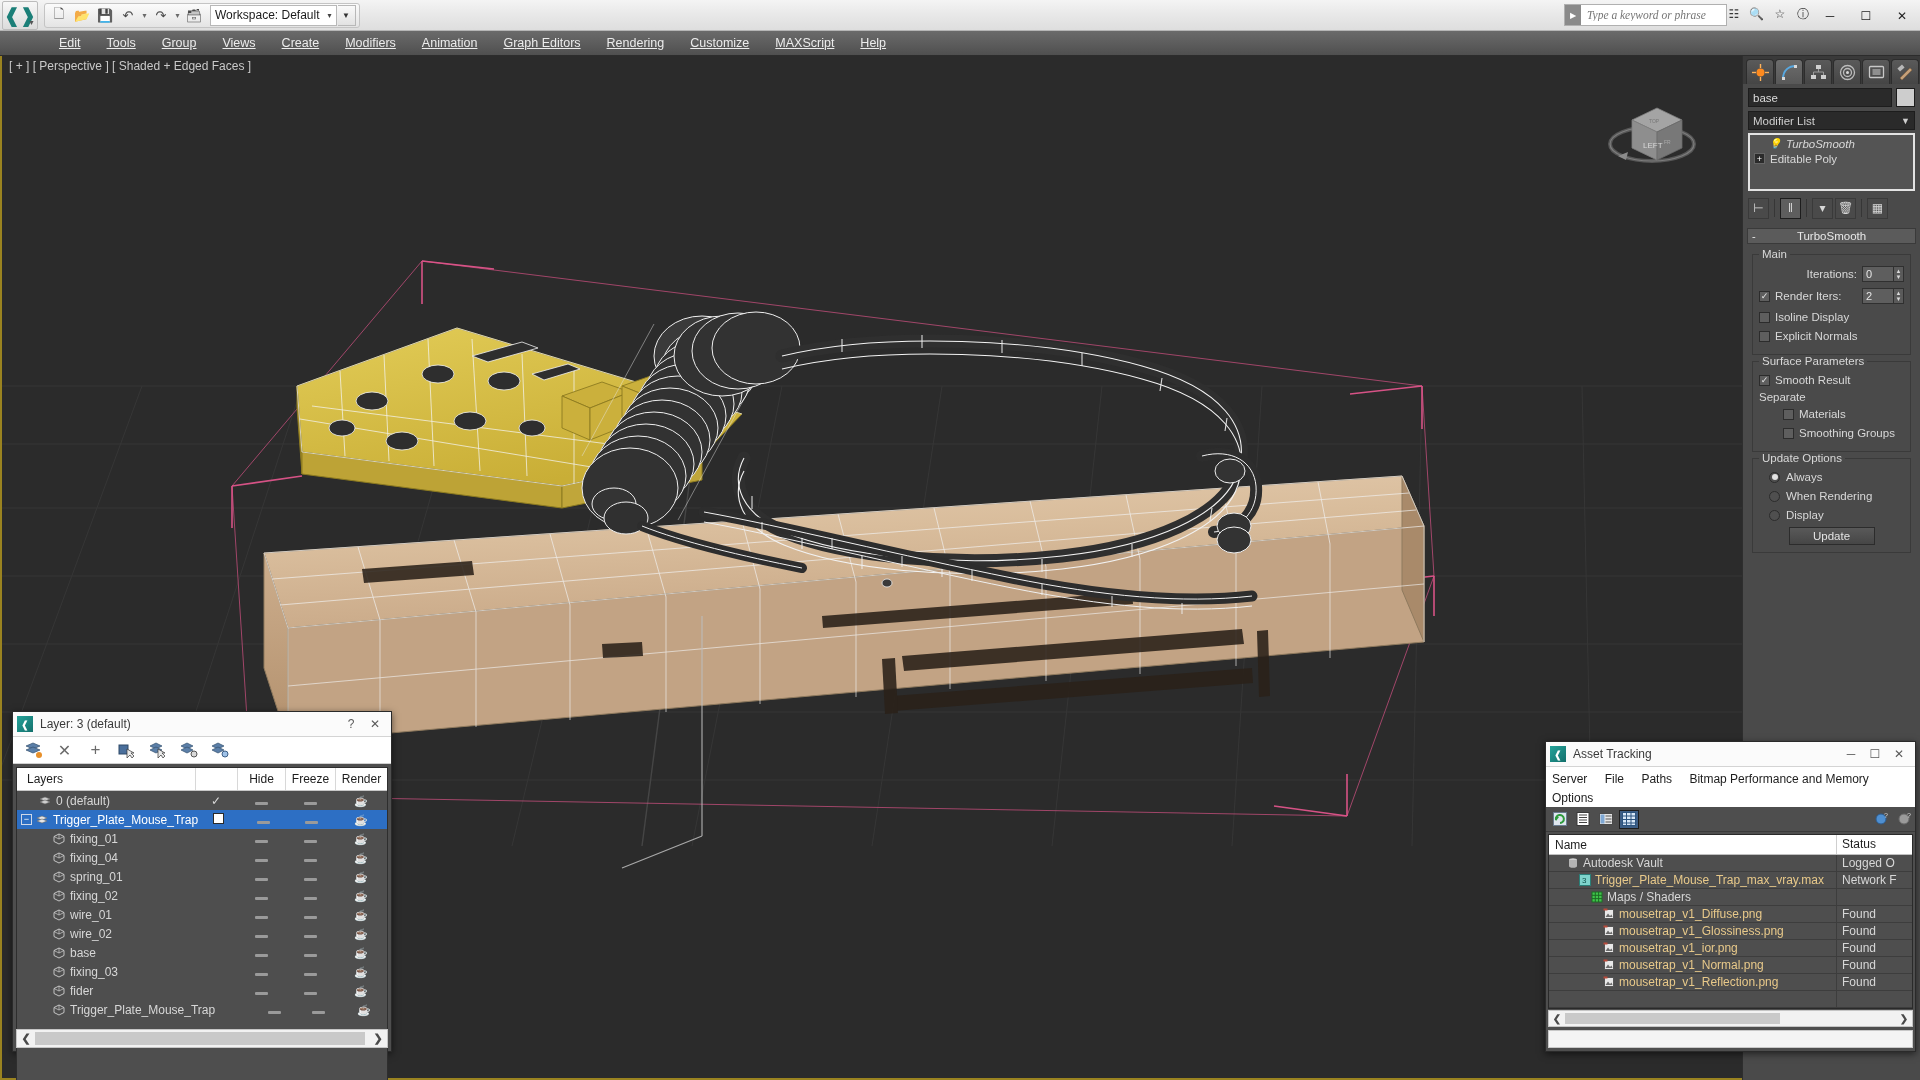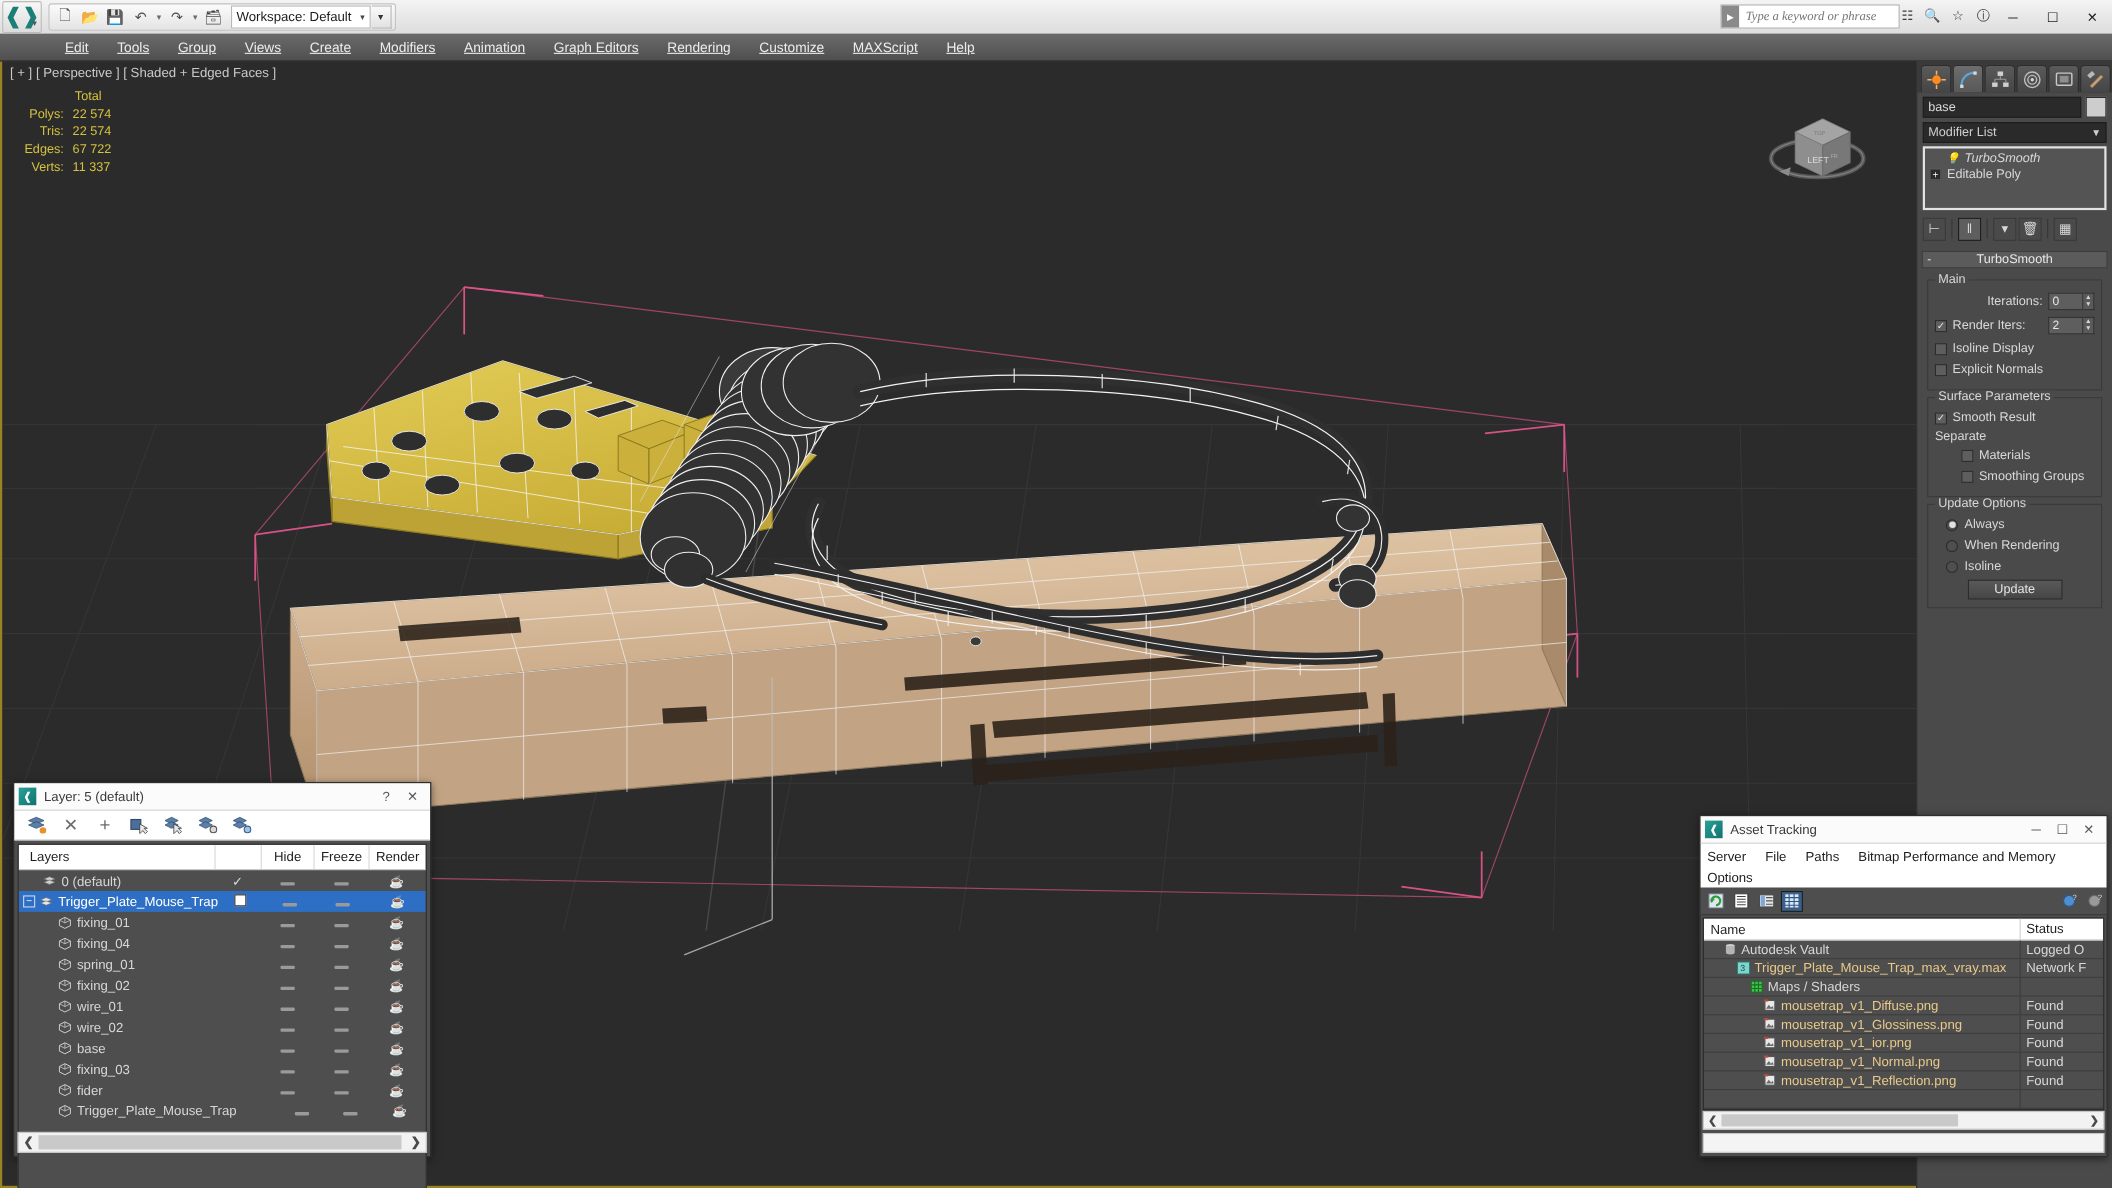--- a/index.html
+++ b/index.html
@@ -542,46 +542,20 @@
     </g>
 
     <g stroke="#bdbdbd" stroke-width="1.2" opacity="0.85">
       <line x1="700" y1="560" x2="700" y2="780"></line>
       <line x1="700" y1="780" x2="620" y2="812"></line>
     </g>
   </svg>
 
   <div class="vp-label">[ + ] [ Perspective ] [ Shaded + Edged Faces ]</div>
 
-  <div class="stats">
-    <table>
-      <tbody>
-            <tr>
-              <td class="k"></td>
-              <td class="v hdr">Total</td>
-            </tr>
-      <tr>
-        <td class="k">Polys:</td>
-        <td class="v">22 574</td>
-            </tr>
-      <tr>
-        <td class="k">Tris:</td>
-        <td class="v">22 574</td>
-            </tr>
-      <tr>
-        <td class="k">Edges:</td>
-        <td class="v">67 722</td>
-            </tr>
-      <tr>
-        <td class="k">Verts:</td>
-        <td class="v">11 337</td>
-            </tr>
-    </tbody>
-        </table>
-  </div>
 
   <svg class="navcube" viewBox="0 0 100 100">
     <ellipse cx="50" cy="62" rx="42" ry="17" fill="none" stroke="#6e6e6e" stroke-width="4" opacity="0.65"></ellipse>
     <ellipse cx="50" cy="62" rx="42" ry="17" fill="none" stroke="#8d8d8d" stroke-width="1.2" opacity="0.7"></ellipse>
     <polygon points="30,38 55,26 80,38 55,50" fill="#a4a4a4" stroke="#7d7d7d" stroke-width="0.8"></polygon>
     <polygon points="30,38 55,50 55,78 30,66" fill="#8e8e8e" stroke="#7d7d7d" stroke-width="0.8"></polygon>
     <polygon points="55,50 80,38 80,66 55,78" fill="#787878" stroke="#6a6a6a" stroke-width="0.8"></polygon>
     <text x="41" y="66" font-family="Liberation Sans, sans-serif" font-size="8" fill="#d8d8d8">LEFT</text>
     <text x="47" y="41" font-family="Liberation Sans, sans-serif" font-size="5" fill="#777">TOP</text>
     <text x="62" y="62" font-family="Liberation Sans, sans-serif" font-size="5" fill="#aaa">FR</text>
@@ -739,33 +713,33 @@
                 <span class="dot"></span>
               </span>
           <span>Always</span>
         </div>
         <div class="cbline" style="padding-left:10px;">
           <span class="rbox"></span>
           <span>When Rendering</span>
         </div>
         <div class="cbline" style="padding-left:10px;">
           <span class="rbox"></span>
-          <span>Isoline</span>
+          <span>Display</span>
         </div>
         <div class="btn-update">Update</div>
       </div>
 
     </div>
   </div>
 </div>
 
 <div class="dlg" id="layer-dialog">
   <div class="dlg-title">
     <span class="ico">❰</span>
-    <span class="txt">Layer: 5 (default)</span>
+    <span class="txt">Layer: 3 (default)</span>
     <span class="tb">?</span>
     <span class="tb">✕</span>
   </div>
 
   <div class="lay-tools">
     <div class="lay-tool">
       <svg width="18" height="16" viewBox="0 0 18 16">
             <g fill="#5b7fa8" stroke="#33506e" stroke-width="0.7">
       <polygon points="1,4 8,1 15,4 8,7"></polygon>
               <polygon points="1,8 8,5 15,8 8,11"></polygon>

